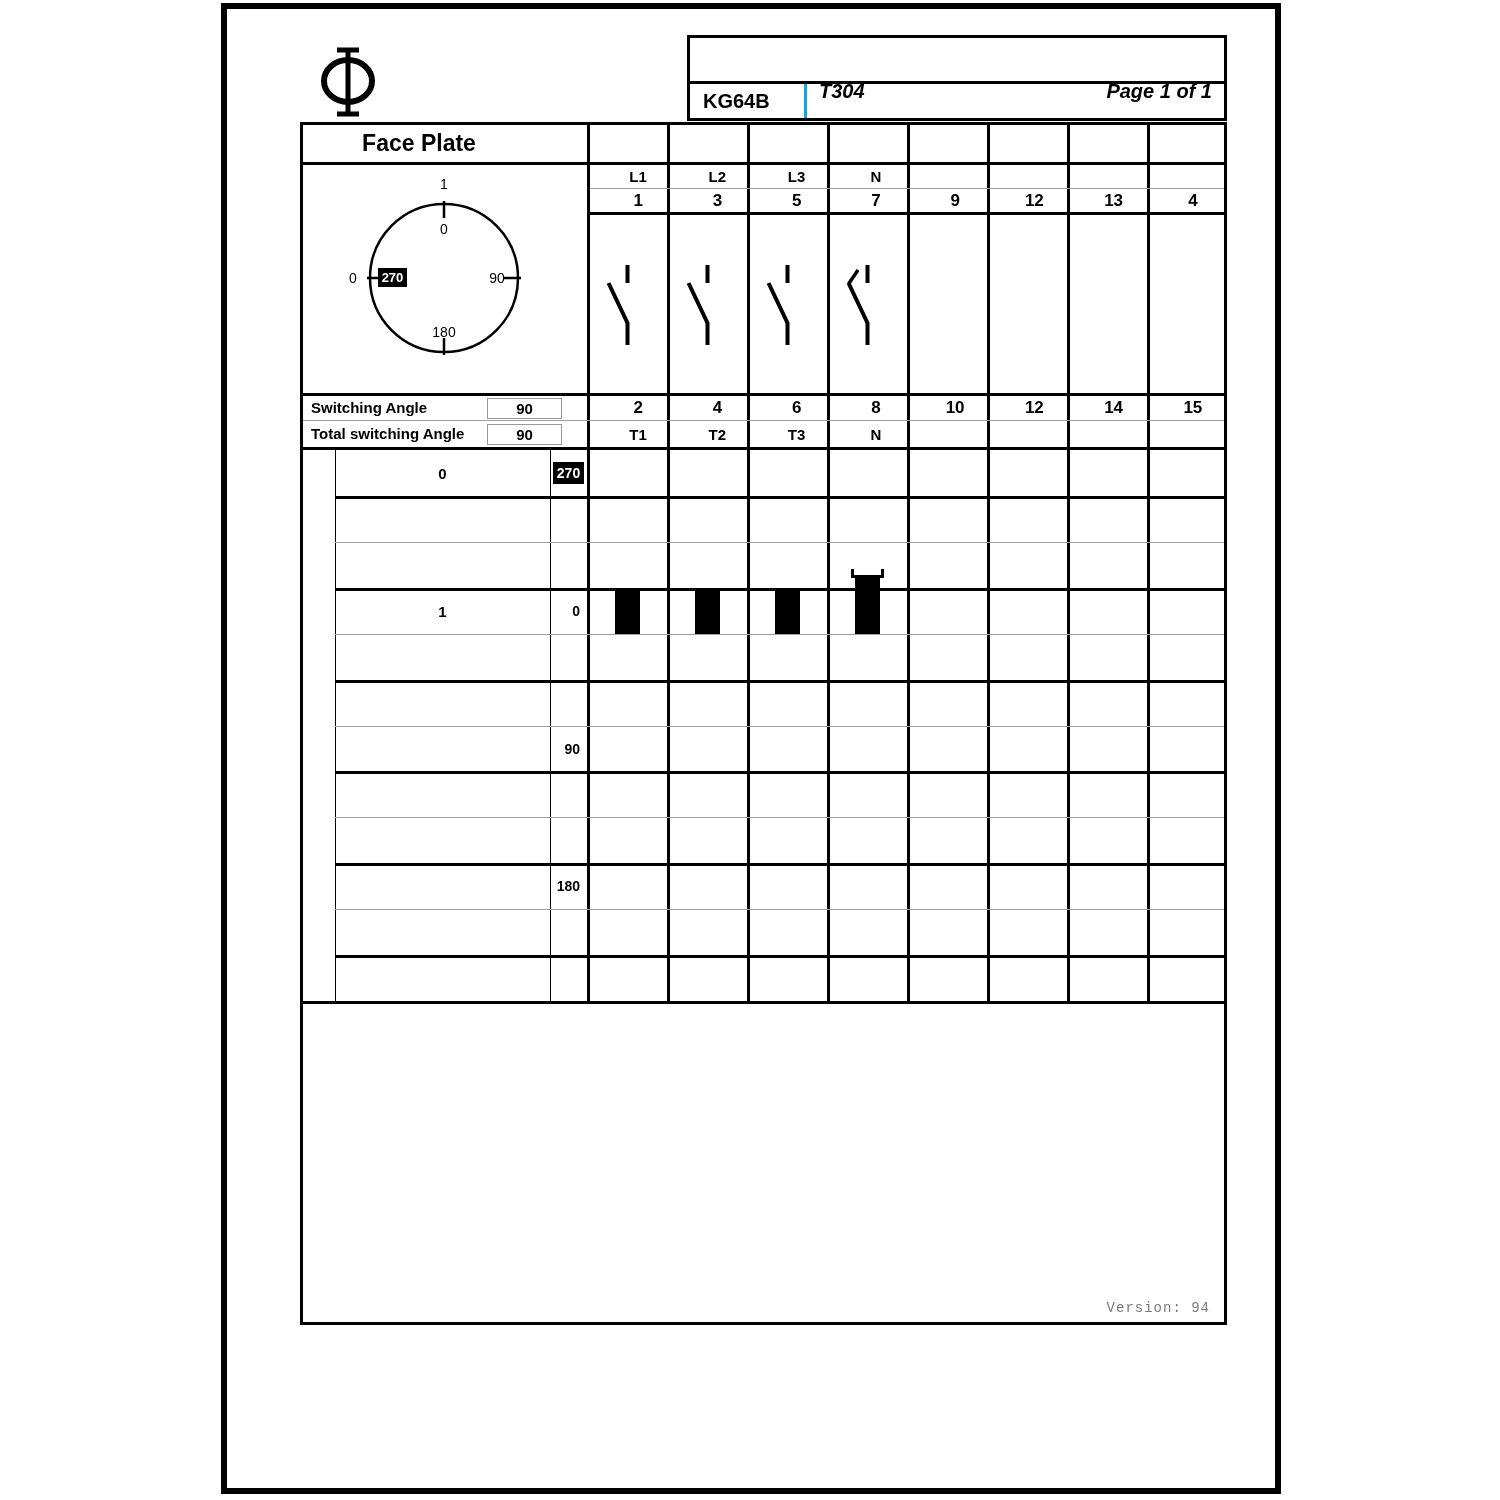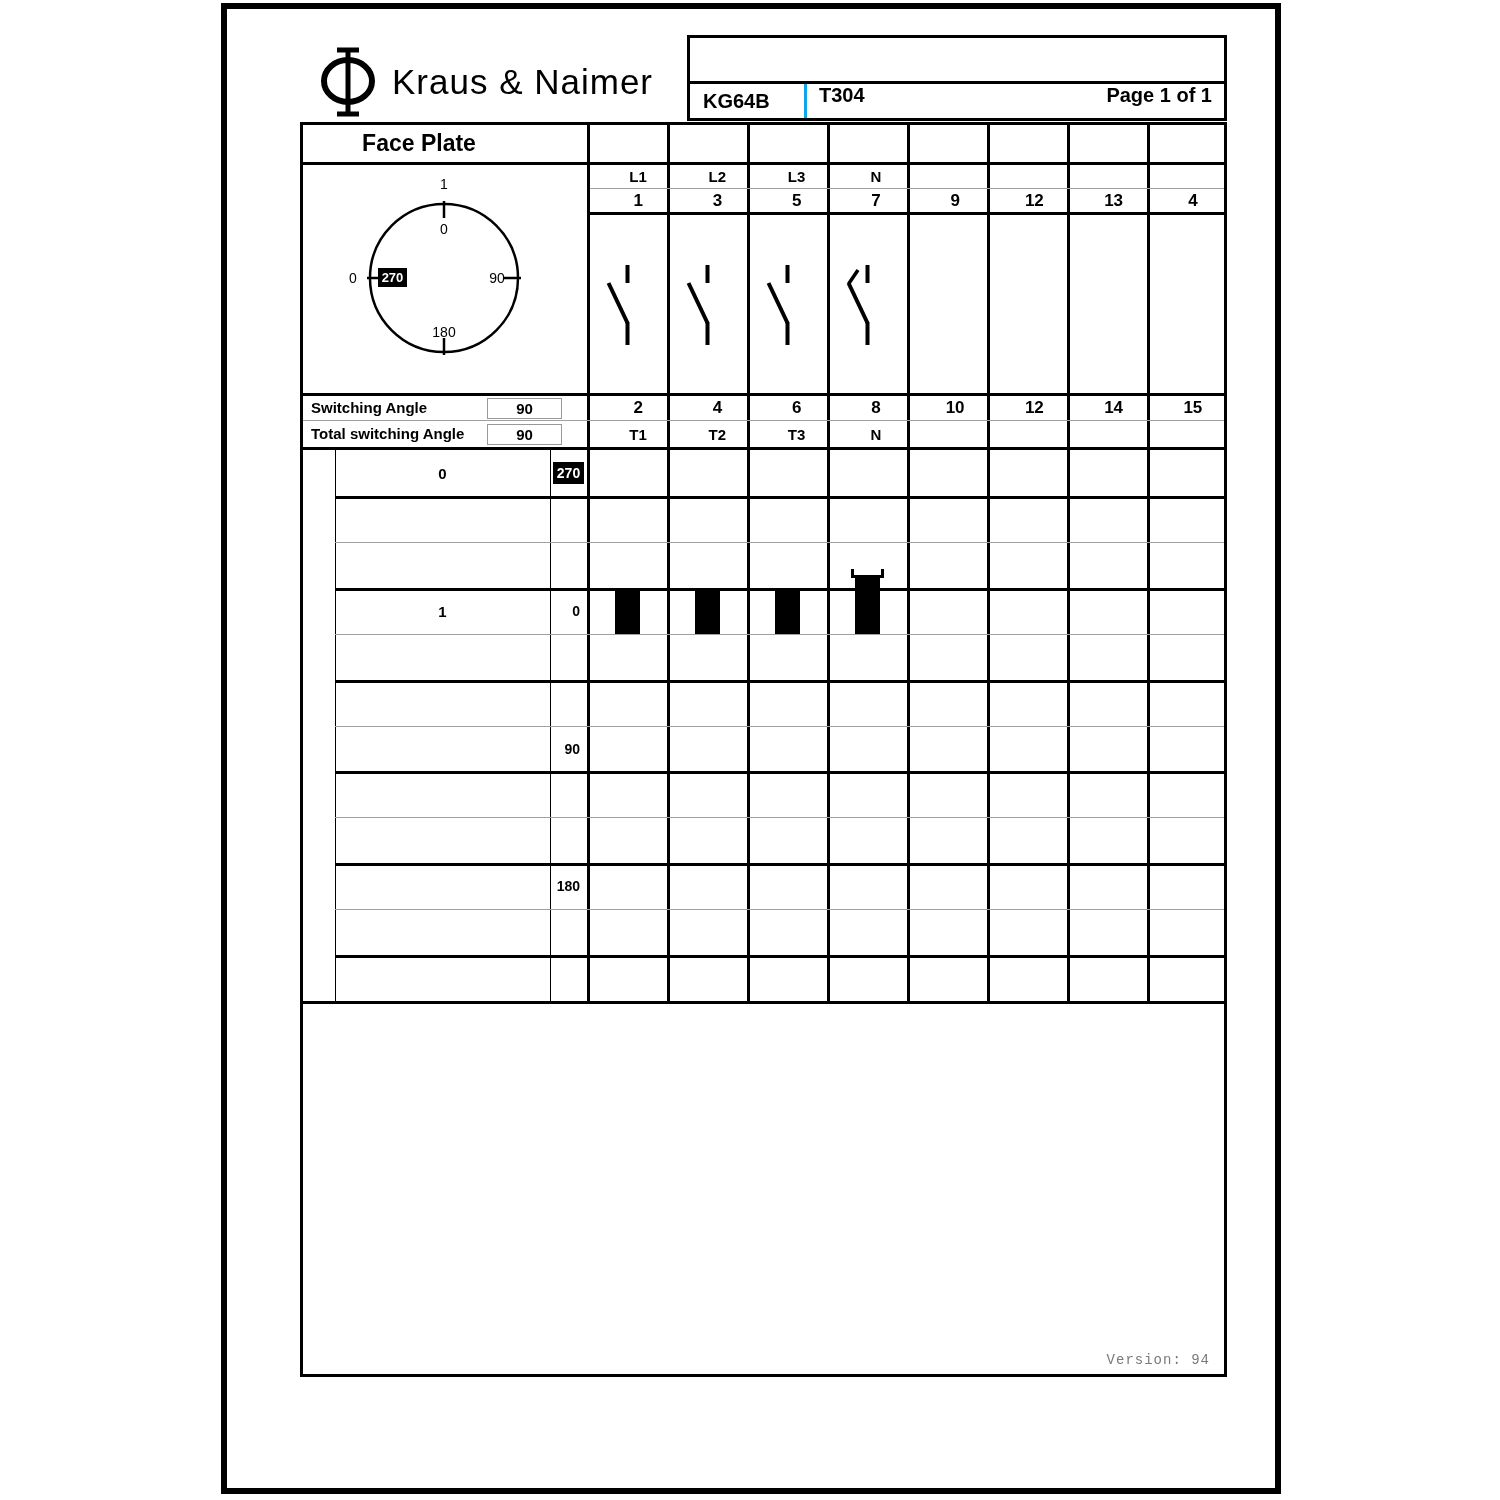--- a/index.html
+++ b/index.html
@@ -31,27 +31,26 @@
   <div class="abs" style="left:221px;top:3px;width:1060px;height:1491px;border:6px solid #000;box-sizing:border-box;"></div>
 
   <div class="abs" style="left:320px;top:45px;">
     <svg width="58" height="74" viewBox="0 0 58 74">
       <line x1="28" y1="4" x2="28" y2="70" stroke="#000" stroke-width="5"></line>
       <line x1="17" y1="5" x2="39" y2="5" stroke="#000" stroke-width="5"></line>
       <line x1="17" y1="69" x2="39" y2="69" stroke="#000" stroke-width="5"></line>
       <ellipse cx="28" cy="36" rx="24" ry="21" fill="none" stroke="#000" stroke-width="6"></ellipse>
     </svg>
   </div>
-  <div class="abs" style="left:392px;top:62px;font-size:35px;letter-spacing:1px;white-space:nowrap;">Kraus &amp; Naimer</div>
 
   <div class="abs" style="left:687px;top:35px;width:540px;height:86px;border:3px solid #000;box-sizing:border-box;">
     <div style="height:43px;border-bottom:3px solid #000;"></div>
     <div style="display:flex;height:34px;">
       <div class="cell b" style="width:117px;border-right:3px solid #0ea5e9;font-size:20px;justify-content:flex-start;padding-left:13px;box-sizing:border-box;">KG64B</div>
-      <div style="flex:1;display:flex;align-items:flex-start;justify-content:space-between;padding:0 12px;">
+      <div style="flex:1;display:flex;align-items:flex-end;justify-content:space-between;padding:15px 12px;font-style:italic;">
         <span class="b" style="font-size:20px;">T304</span>
         <span class="b" style="font-size:20px;">Page 1 of 1</span>
       </div>
     </div>
   </div>
 
   <div class="abs" style="left:300px;top:122px;width:927px;height:882px;border:3px solid #000;box-sizing:border-box;">
 
     <div class="abs cell b" style="left:0;top:0;width:232px;height:37px;font-size:23px;">Face Plate</div>
     <div class="hline" style="left:0;top:37px;width:921px;height:3px;"></div>
@@ -188,17 +187,17 @@
 
     <div class="block" style="left:312px;top:464px;width:25px;height:45px;"></div>
     <div class="block" style="left:392px;top:464px;width:25px;height:45px;"></div>
     <div class="block" style="left:472px;top:464px;width:25px;height:45px;"></div>
     <div class="block" style="left:552px;top:453px;width:25px;height:56px;"></div>
     <div class="block" style="left:548px;top:450px;width:33px;height:3px;"></div>
     <div class="block" style="left:548px;top:444px;width:3px;height:9px;"></div>
     <div class="block" style="left:578px;top:444px;width:3px;height:9px;"></div>
   </div>
 
-  <div class="abs" style="left:300px;top:1001px;width:927px;height:376px;border:3px solid #000;box-sizing:border-box;">
+  <div class="abs" style="left:300px;top:1001px;width:927px;height:324px;border:3px solid #000;box-sizing:border-box;">
     <div class="abs verstext" style="right:14px;bottom:6px;">Version: 94</div>
   </div>
 
 </div>
 
 </body></html>

